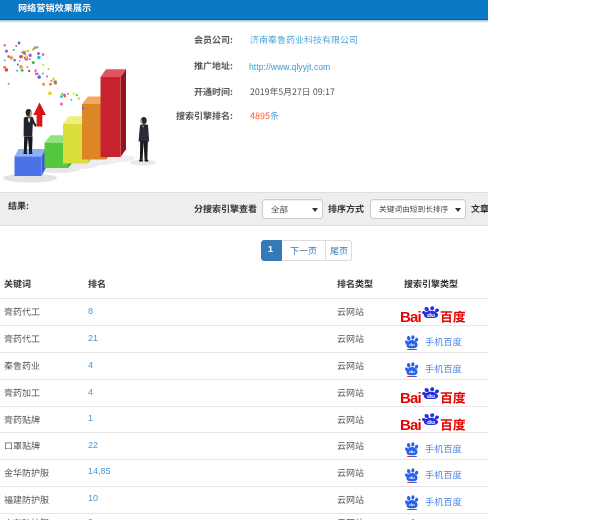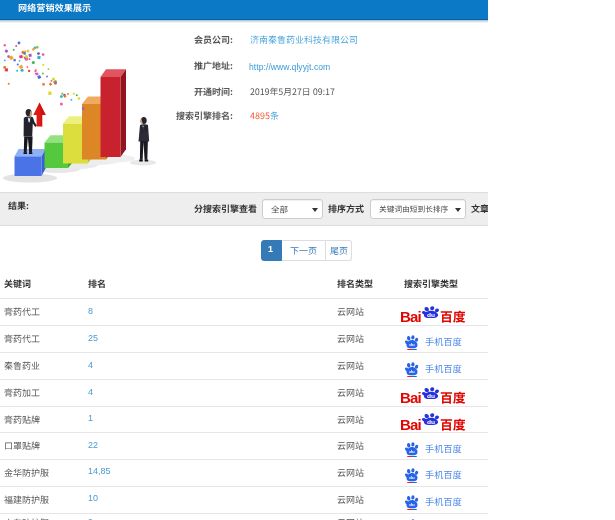--- a/index.html
+++ b/index.html
@@ -592,21 +592,21 @@
 <svg class="abs" style="left:4.4px;top:334.10px;" width="37" height="11" viewBox="0 0 37 11">
       <g transform="translate(0,8.10) scale(0.009000,-0.009000)">
         <g fill="#555">
           <use href="#g818fr" x="0"></use>
           <use href="#g836fr" x="1000"></use>
           <use href="#g4ee3r" x="2000"></use>
           <use href="#g5de5r" x="3000"></use>
         </g>
       </g>
     </svg>
-<span class="abs" style="left:88px;top:333.7px;font-size:9px;color:#4a9ad5">25</span>
+<span class="abs" style="left:88px;top:333.7px;font-size:9px;color:#4a9ad5">21</span>
 <svg class="abs" style="left:337.0px;top:334.10px;" width="28" height="11" viewBox="0 0 28 11">
       <g transform="translate(0,8.10) scale(0.009000,-0.009000)">
         <g fill="#555">
           <use href="#g4e91r" x="0"></use>
           <use href="#g7f51r" x="1000"></use>
           <use href="#g7ad9r" x="2000"></use>
         </g>
       </g>
     </svg>
 <svg class="abs" style="left:405px;top:334.9px" width="14" height="15" viewBox="0 0 38 41">

